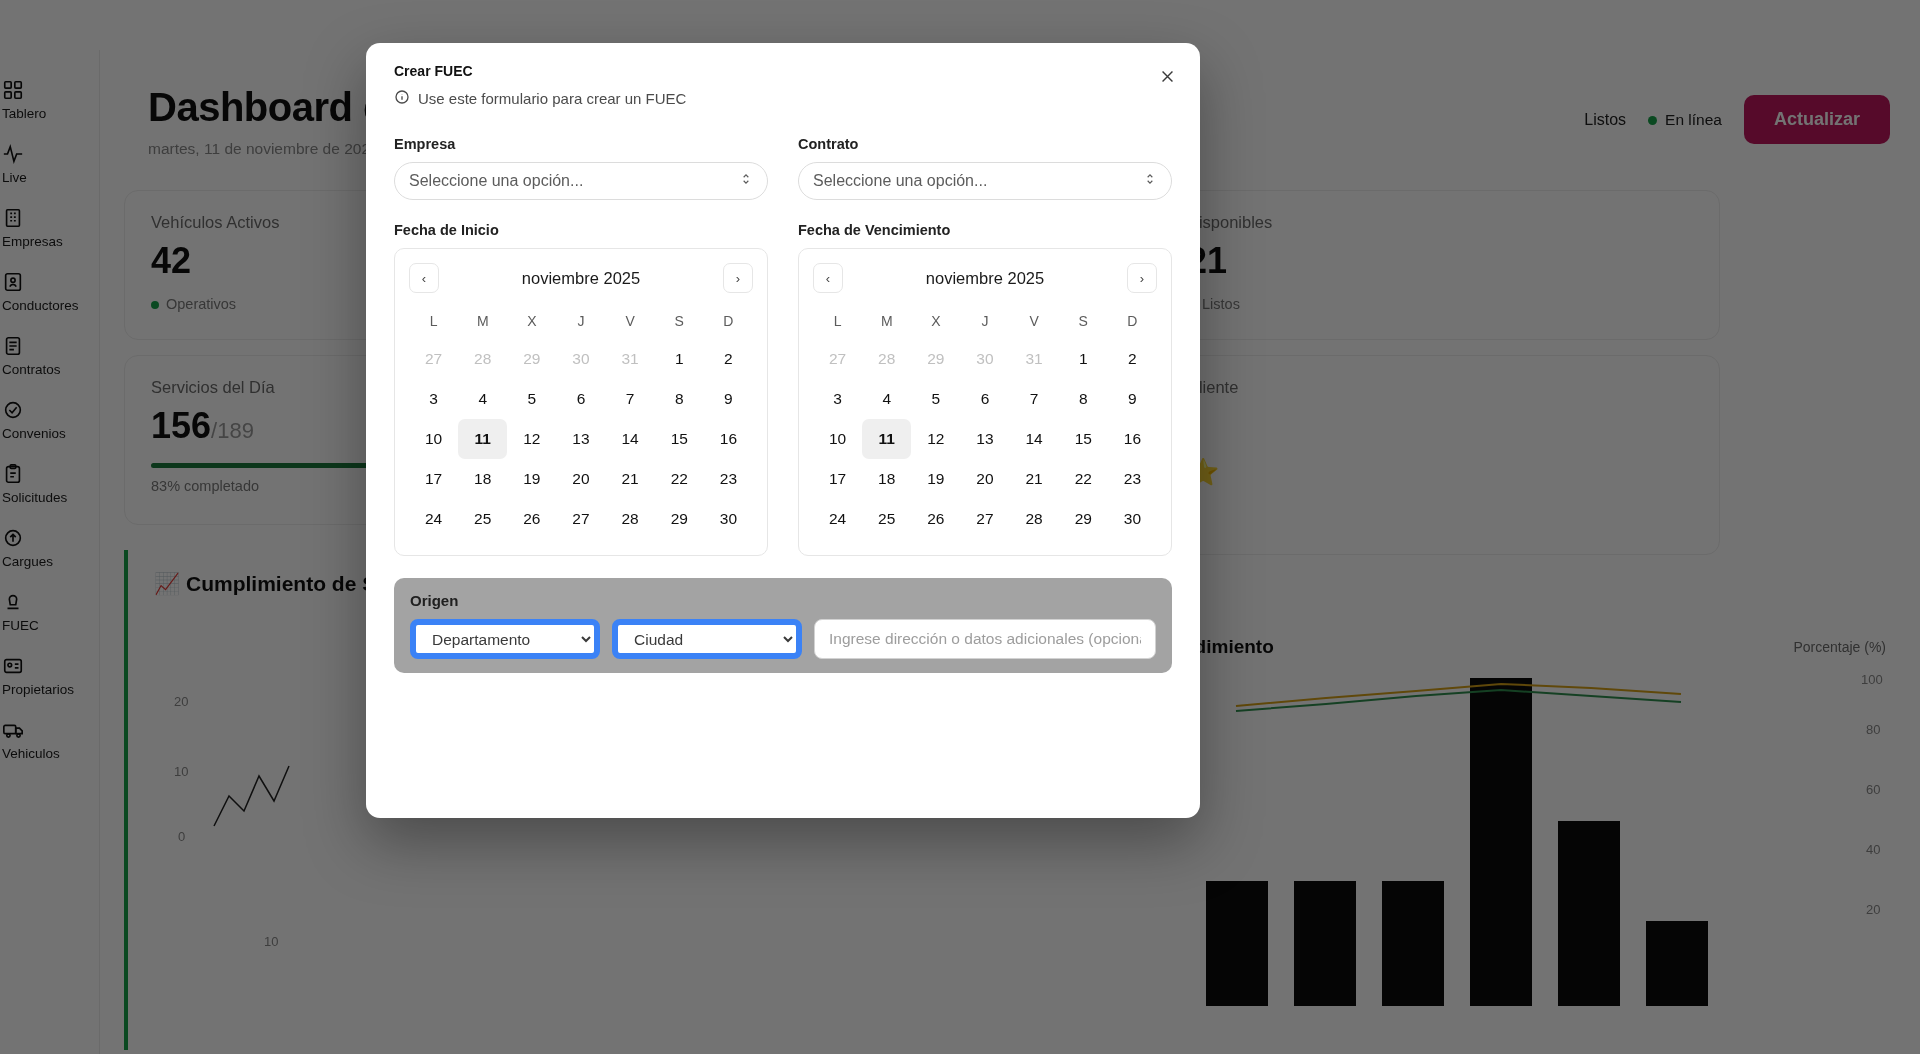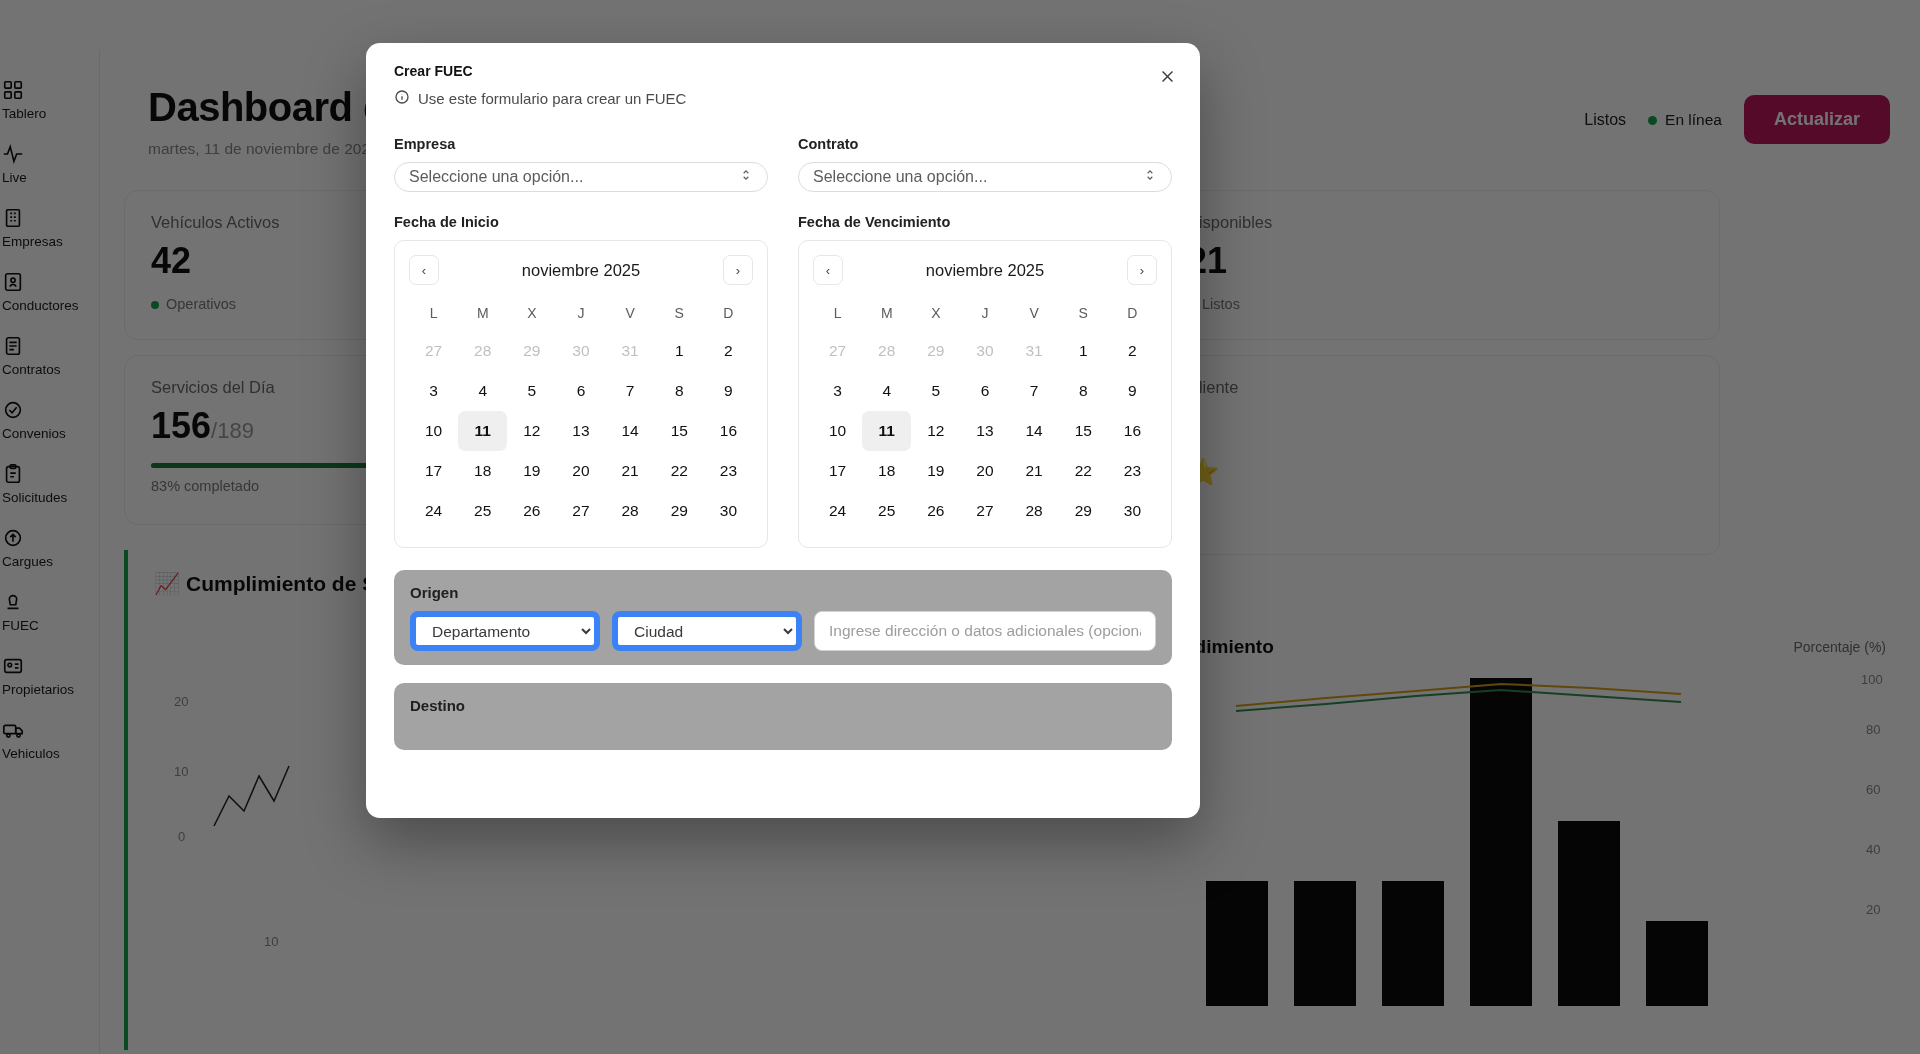--- a/index.html
+++ b/index.html
@@ -91,21 +91,21 @@
     position: absolute; right: 20px; top: 20px; width: 26px; height: 26px;
     border: none; background: transparent; cursor: pointer; color: #3a3a3a;
     display: flex; align-items: center; justify-content: center;
   }
   .modal-body { padding: 18px 28px 0 28px; height: 700px; overflow: hidden; }
 
   .fl-row { display: flex; gap: 30px; }
   .fl-col { flex: 1; }
   .flabel { font-size: 14.5px; font-weight: 700; color: #222; margin-bottom: 10px; display: block; }
   .select-box {
-    width: 100%; height: 30px; border: 1px solid #dcdcdc; border-radius: 21px;
+    width: 100%; height: 38px; border: 1px solid #dcdcdc; border-radius: 21px;
     background: #fff; display: flex; align-items: center; justify-content: space-between;
     padding: 0 14px; font-size: 16px; color: #5c5c5c; cursor: pointer;
   }
 
   .cal {
     border: 1px solid #e6e6e6; border-radius: 10px; padding: 12px 14px 16px 14px;
   }
   .cal-head { display: flex; align-items: center; justify-content: space-between; height: 34px; }
   .cal-nav {
     width: 30px; height: 30px; border: 1px solid #e6e6e6; border-radius: 7px;
@@ -509,19 +509,16 @@
           <select class="sel-native" style="width:190px">
             <option>Departamento</option>
           </select>
           <select class="sel-native" style="width:190px">
             <option>Ciudad</option>
           </select>
           <input class="addr-input" placeholder="Ingrese dirección o datos adicionales (opcional)" style="">
         </div>
       </div>
 
-      <div class="loc-block" style="margin-top:18px; padding-bottom:26px;">
-        <div class="loc-title">Destino</div>
-      </div>
 
     </div>
   </div>
 </div>
 
 </body></html>

